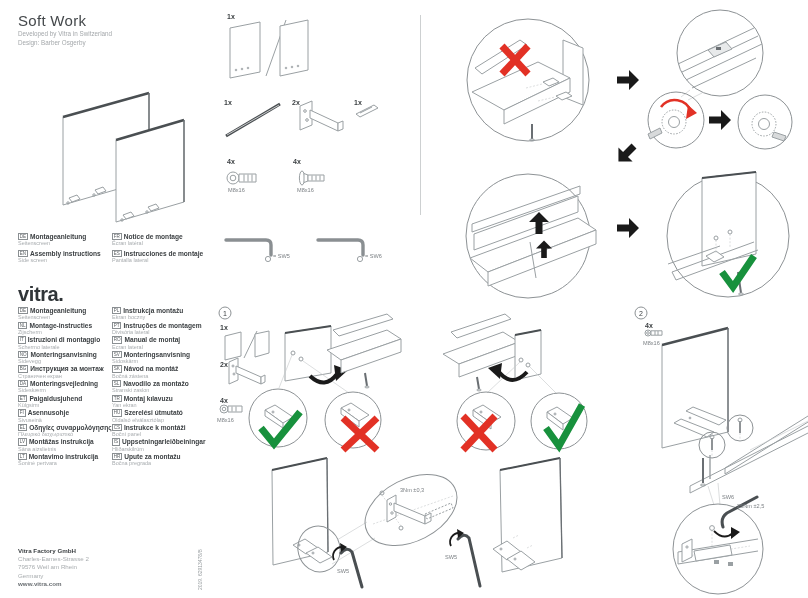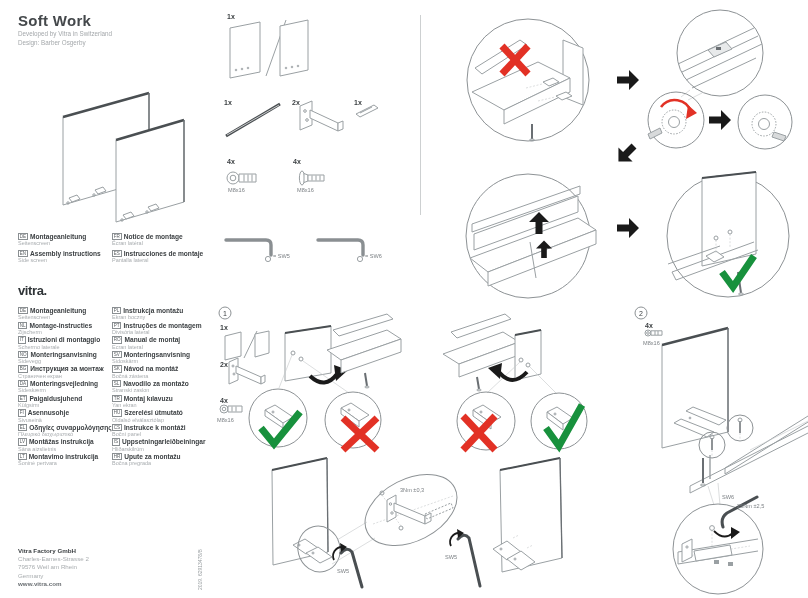--- a/index.html
+++ b/index.html
@@ -1,22 +1,22 @@
 <!DOCTYPE html>
 <html><head>
 <meta charset="utf-8">
 <style>
   html,body{margin:0;padding:0;background:#e8e8e8}
   .sheet{position:relative;width:808px;height:598px;background:#fff;overflow:hidden;
          font-family:"Liberation Sans",sans-serif;color:#3c4043}
   .abs{position:absolute}
   
-  .title{font-size:15px;font-weight:700;color:#44484b;letter-spacing:.3px;line-height:17px}
+  .title{font-size:15px;font-weight:400;color:#44484b;letter-spacing:.3px;line-height:17px}
   .hsub{font-size:6.3px;color:#a4a8ab;line-height:9px}
-  .brand{font-size:13px;font-weight:700;color:#303538;letter-spacing:-.4px}
+  .brand{font-size:20px;font-weight:700;color:#303538;letter-spacing:-.4px}
   
   .lrow{margin-bottom:1.2px}
   .l1{font-size:6.6px;line-height:7.2px;font-weight:700;color:#3c4043;white-space:nowrap}
   .ls{font-size:5.5px;line-height:6px;color:#a8acaf;white-space:nowrap}
   .code{display:inline-block;border:.6px solid #8a8f92;color:#5a5f62;font-weight:400;
         font-size:4.6px;line-height:5.4px;padding:0 .8px;margin-right:2px;vertical-align:1px}
   .topgap .lrow{margin-bottom:3.4px}
   
   .addr{font-size:6.2px;line-height:8.2px;color:#a8acaf}
   .addr .co{font-weight:700;color:#3c4043}

